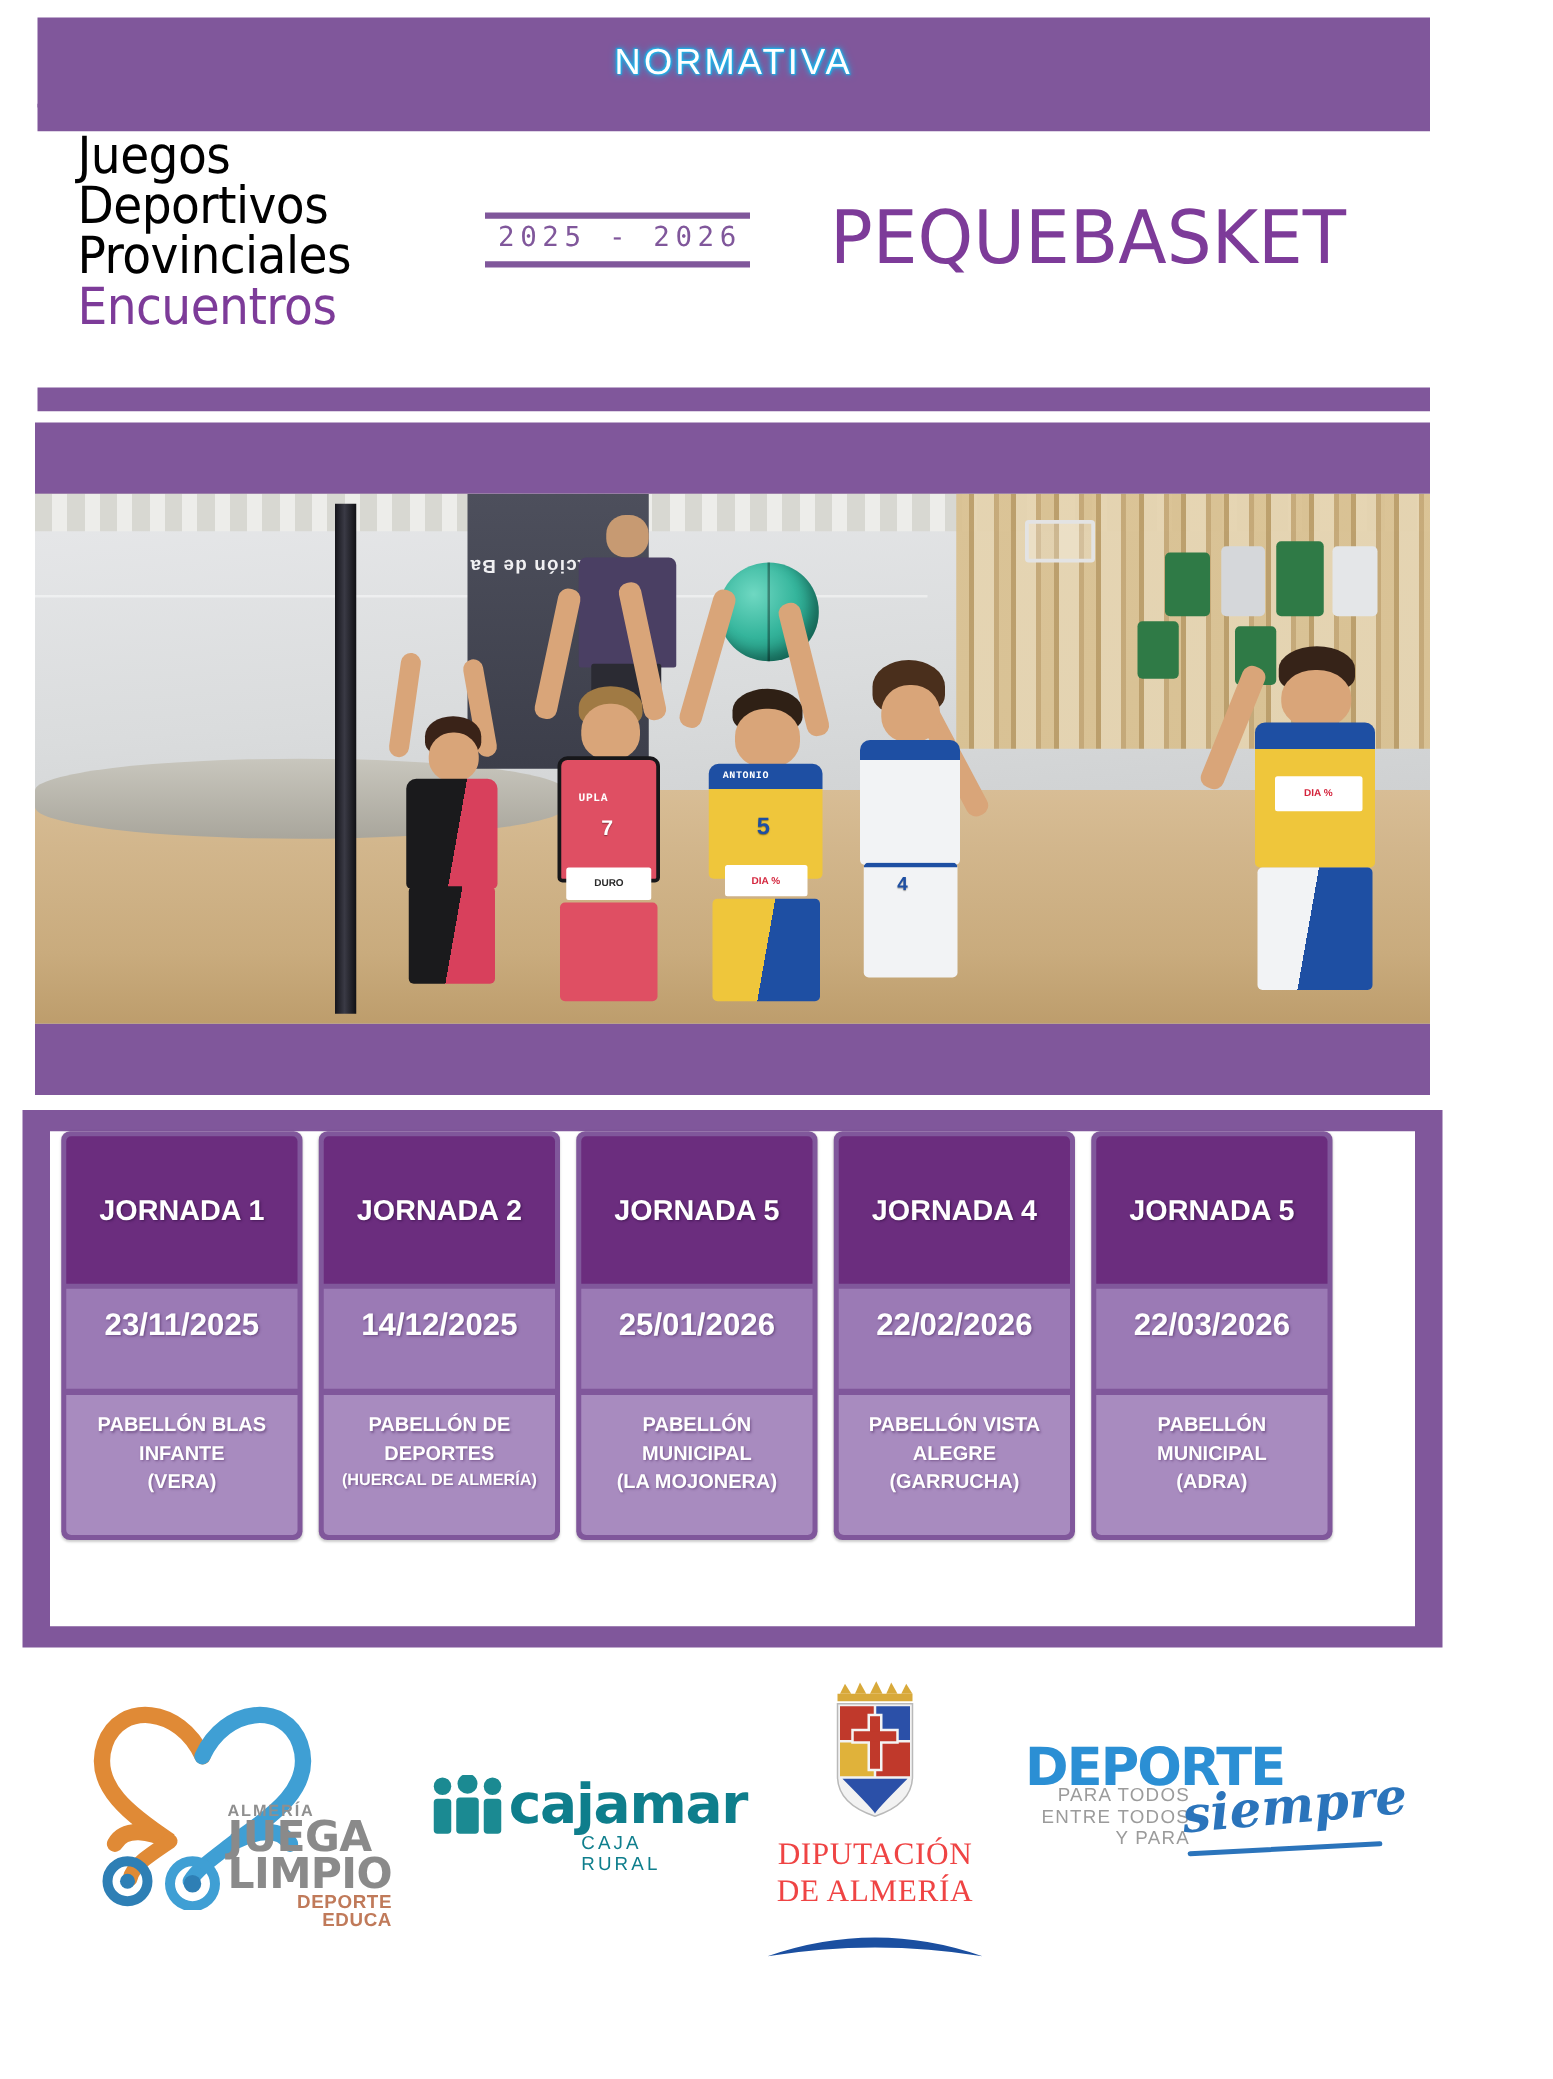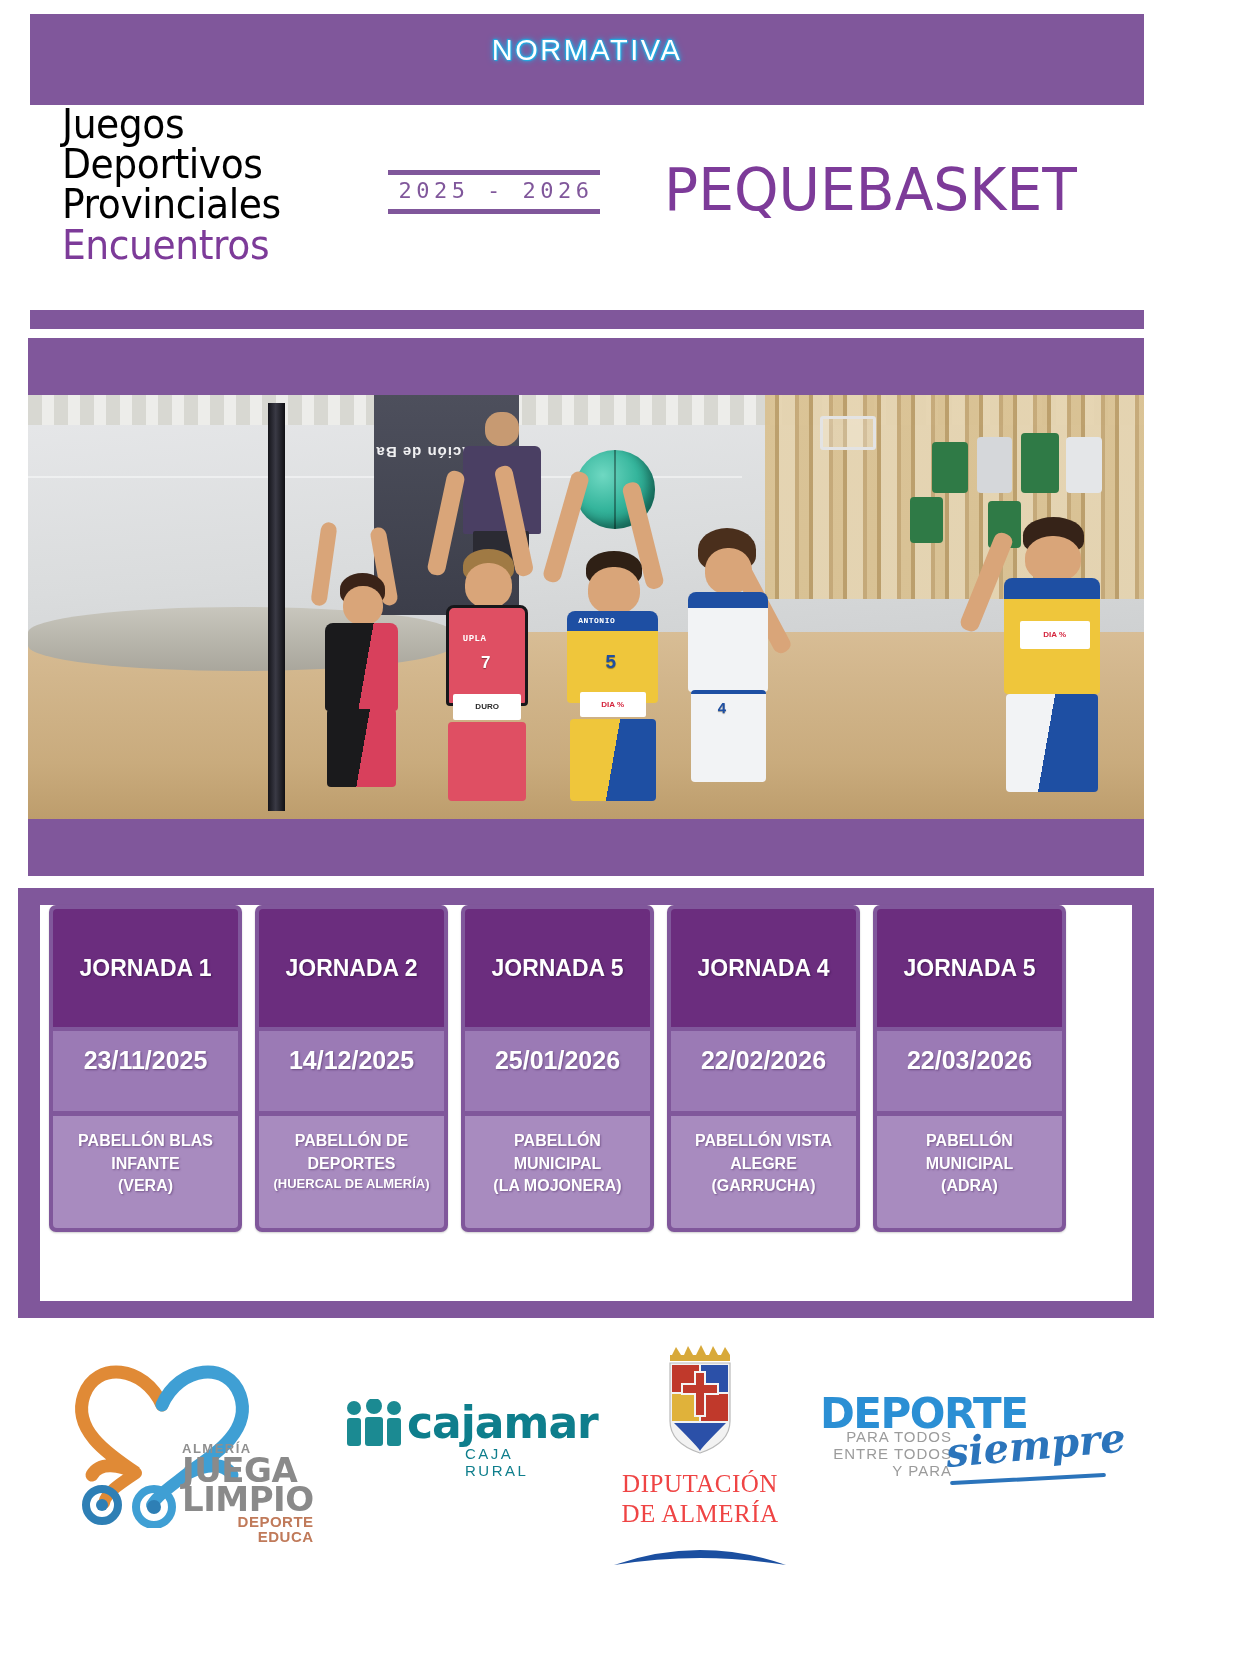--- a/index.html
+++ b/index.html
@@ -407,21 +407,21 @@
     font-size: 15px; font-weight: 700;
     color: #c07a5a; line-height: 1.0;
     letter-spacing: 0.5px;
     text-align: right;
     font-family: "Liberation Sans", sans-serif;
   }
 
   
   .logo-cajamar {
     position: absolute;
-    left: 345px; top: 72px;
+    left: 345px; top: 93px;
     width: 232px; height: 70px;
   }
   .cajamar-people { position: absolute; left: 0; top: 2px; }
   .cajamar-word {
     position: absolute;
     left: 62px; top: 0px;
     font-size: 44px;
     font-weight: 700;
     color: #0e7e8c;
     letter-spacing: -1px;

